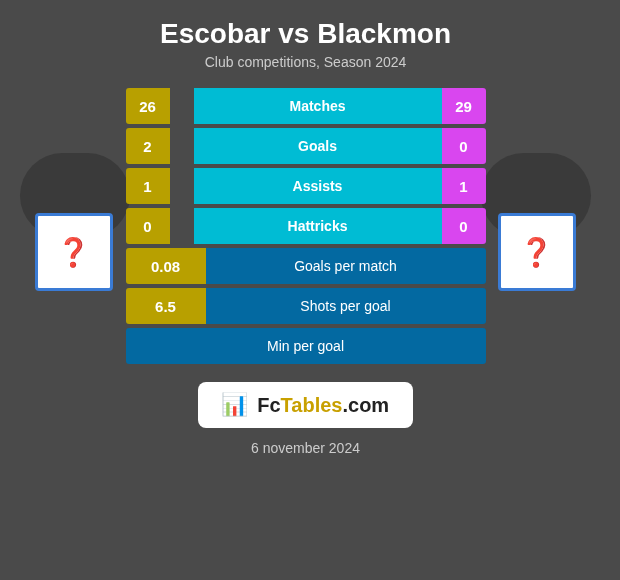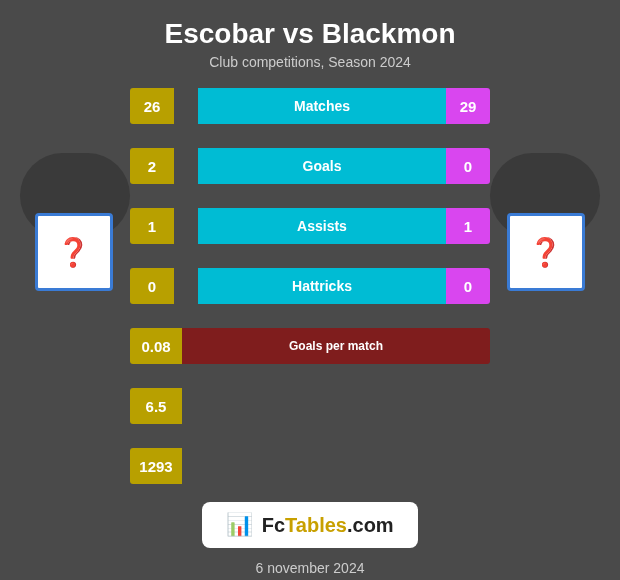--- a/index.html
+++ b/index.html
@@ -15,21 +15,21 @@
     }
 
     .card {
       width: 620px;
       height: 580px;
       background: #4a4a4a;
       position: relative;
       display: flex;
       flex-direction: column;
       align-items: center;
-      padding: 18px 0 10px 0;
+      padding: 18px 9px 10px 0;
     }
 
     .title {
       color: #fff;
       font-size: 28px;
       font-weight: bold;
       text-align: center;
       margin-bottom: 4px;
     }
 
@@ -37,21 +37,21 @@
       color: #ccc;
       font-size: 14px;
       text-align: left;
       margin-bottom: 18px;
     }
 
     .stats-section {
       width: 360px;
       display: flex;
       flex-direction: column;
-      gap: 24px;
+      gap: 4px;
       position: relative;
       z-index: 2;
     }
 
     
     .stat-row-two {
       display: flex;
       align-items: center;
       height: 36px;
       border-radius: 3px;
@@ -104,33 +104,33 @@
       height: 36px;
       border-radius: 3px;
       overflow: hidden;
     }
 
     .stat-one-val {
       background: #b8a000;
       color: #fff;
       font-size: 15px;
       font-weight: bold;
-      width: 52px;
+      width: 80px;
       height: 100%;
       display: flex;
       align-items: center;
       justify-content: center;
       flex-shrink: 0;
     }
 
     .stat-one-label {
-      background: #7f1d1d;
-      color: #fff;
-      font-size: 12px;
-      font-weight: bold;
+      background: #0369a1;
+      color: #fff;
+      font-size: 14px;
+      font-weight: normal;
       flex: 1;
       height: 100%;
       display: flex;
       align-items: center;
       justify-content: center;
     }
 
     .fctables-badge {
       margin-top: 18px;
       background: #fff;
@@ -274,24 +274,25 @@
         <div class="stat-right-val">0</div>
       </div>
 
       <div class="stat-row-one">
         <div class="stat-one-val">0.08</div>
         <div class="stat-one-label">Goals per match</div>
       </div>
 
       <div class="stat-row-one">
         <div class="stat-one-val">6.5</div>
+        <div class="stat-one-label">Shots per goal</div>
       </div>
 
       <div class="stat-row-one">
-        <div class="stat-one-val">1293</div>
+        <div class="stat-one-label">Min per goal</div>
       </div>
 
     </div>
 
     <div class="fctables-badge">
       <span class="fctables-icon">📊</span>
       <span class="fctables-text">
         Fc<span style="color:#c8a000;">Tables</span>.com
       </span>
     </div>

